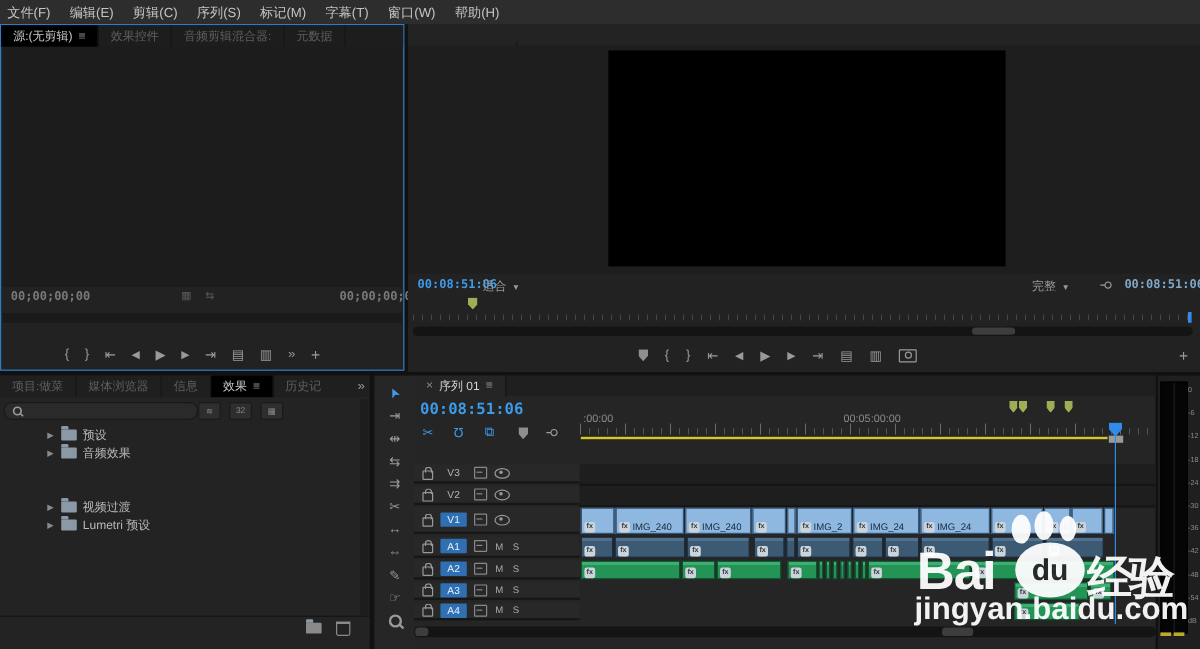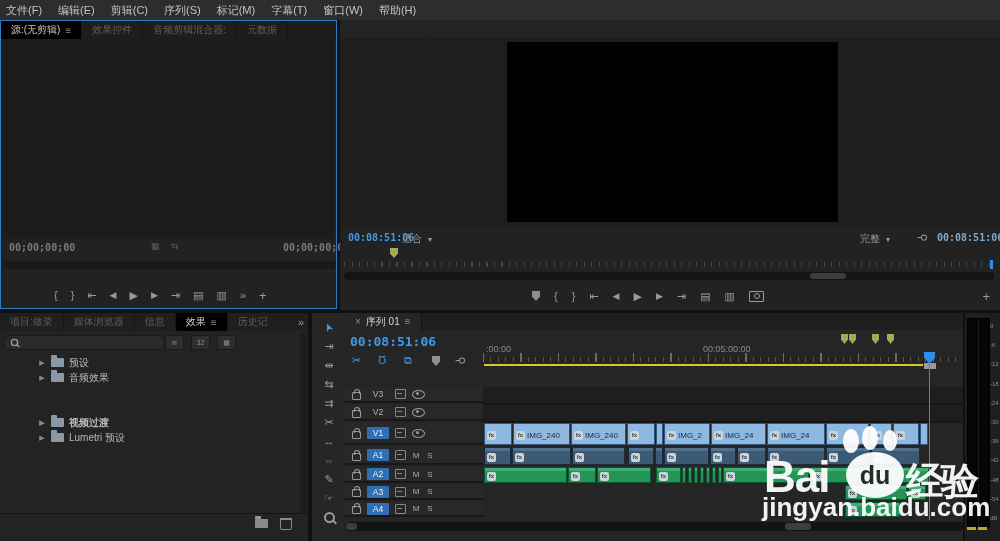--- a/index.html
+++ b/index.html
@@ -52,21 +52,21 @@
   .trkrow{position:absolute;left:483px;width:480px;background:#1e1e1e;border-bottom:2px solid #161616;overflow:hidden;}
   .badge{min-width:22px;height:12px;border-radius:1px;font-size:8.5px;display:flex;align-items:center;justify-content:center;color:#b5b5b5;}
   .badge.sel{background:#2f6fb2;color:#eaf3fc;}
   .lockico{display:inline-block;width:7px;height:6px;border:1px solid #999;border-radius:1px;position:relative;margin-top:3px;}
   .lockico::before{content:"";position:absolute;left:1px;top:-4px;width:4px;height:4px;border:1px solid #999;border-bottom:none;border-radius:3px 3px 0 0;}
   .syncico{display:inline-block;width:9px;height:8px;border:1px solid #888;border-radius:1px;position:relative;}
   .syncico::after{content:"";position:absolute;left:1px;top:3px;width:5px;height:1px;background:#888;}
   .eyeico{display:inline-block;width:11px;height:7px;border:1px solid #999;border-radius:50%;position:relative;}
   .eyeico::after{content:"";position:absolute;left:3px;top:1px;width:3px;height:3px;background:#999;border-radius:50%;}
   .ms{font-size:8px;color:#aaa;width:8px;text-align:center;cursor:pointer;}
-  .clip{position:absolute;top:0;height:100%;box-sizing:border-box;cursor:pointer;display:flex;align-items:center;gap:2px;overflow:hidden;}
+  .clip{position:absolute;top:0;height:100%;box-sizing:border-box;cursor:pointer;display:flex;align-items:flex-end;gap:2px;overflow:hidden;}
   .v1c .clip{background:#8fb8e0;border:1px solid #33557a;color:#14293d;}
   .a1c .clip{background:linear-gradient(#51718c 0 3px,#3c5a74 3px);border:1px solid #1b2b3a;}
   .a2c .clip,.a3c .clip,.a4c .clip{background:linear-gradient(#3fae72 0 3px,#249356 3px);border:1px solid #0d5530;}
   .fxb{margin:2px 0 0 2px;min-width:9px;height:9px;background:#ccd4d9;border-radius:2px;color:#30404c;
        font-size:6px;line-height:9px;text-align:center;font-weight:bold;flex:0 0 auto;}
   .clip .lbl{font-size:8px;white-space:nowrap;overflow:hidden;margin-top:2px;}
   .marker{position:absolute;top:0;width:7px;height:10px;background:#9fae56;clip-path:polygon(0 0,100% 0,100% 55%,50% 100%,0 55%);}
   .playhead-line{position:absolute;width:1px;background:#2f8ceb;}
   .playhead-head{position:absolute;width:11px;height:12px;background:#2f8ceb;clip-path:polygon(0 0,100% 0,100% 45%,50% 100%,0 45%);}
   .scrolltrack{position:absolute;background:#141414;border-radius:4px;}
@@ -217,21 +217,21 @@
     <div class="treerow" style="position: absolute; top: 0px; left: 0px; right: 0px;">
           <span class="twirl">▶</span>
           <span class="folder"></span>
           <span class="lbl">预设</span>
         </div>
         <div class="treerow" style="position: absolute; top: 15px; left: 0px; right: 0px;">
           <span class="twirl">▶</span>
           <span class="folder"></span>
           <span class="lbl">音频效果</span>
         </div>
-        <div class="treerow" style="position: absolute; top: 60px; left: 0px; right: 0px; font-weight: bold;">
+        <div class="treerow" style="position: absolute; top: 60px; left: 0px; right: 0px;">
           <span class="twirl">▶</span>
           <span class="folder"></span>
           <span class="lbl">视频过渡</span>
         </div>
         <div class="treerow" style="position: absolute; top: 75px; left: 0px; right: 0px;">
           <span class="twirl">▶</span>
           <span class="folder"></span>
           <span class="lbl">Lumetri 预设</span>
         </div>
       </div>

